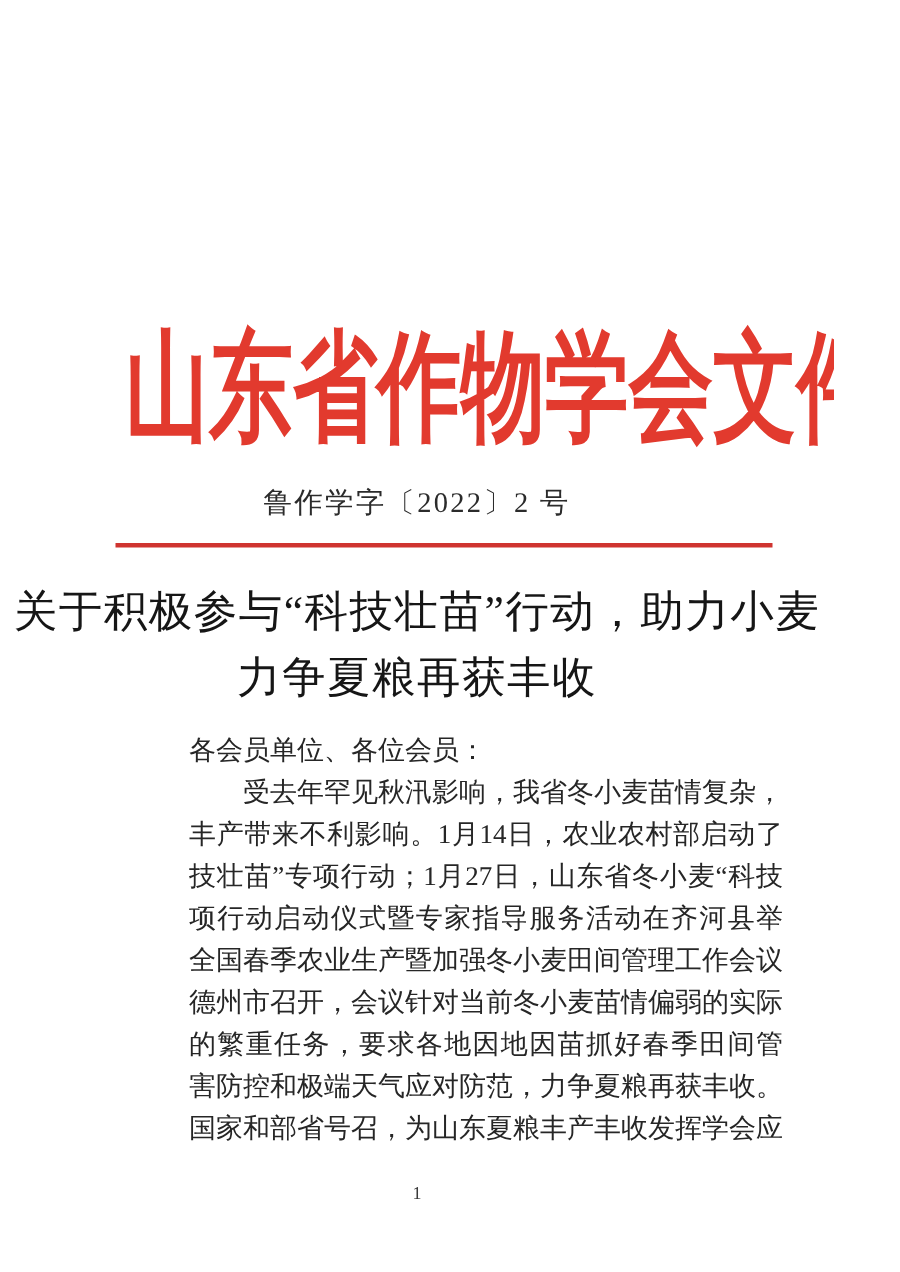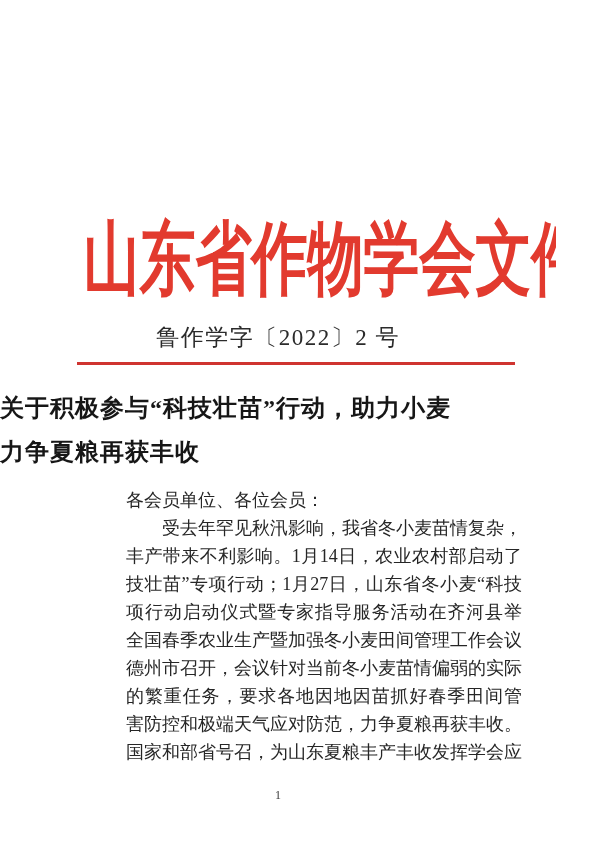--- a/index.html
+++ b/index.html
@@ -32,41 +32,42 @@
     transform-origin: 50% 50%;
     letter-spacing: 0;
   }
   
   .doc-number {
     position: absolute;
     top: 322px;
     left: 0;
     right: 0;
     text-align: center;
-    font-size: 23px;
+    font-size: 19px;
     letter-spacing: 1.5px;
     color: #2b2b2b;
   }
   
   .red-rule {
     position: absolute;
     left: 77px;
     top: 362px;
     width: 438px;
     height: 3px;
     background: #cf3430;
   }
   
   .notice-title {
     position: absolute;
     top: 386px;
     left: 0;
     right: 0;
-    font-size: 24px;
-    font-weight: bold;
+    text-align: center;
+    font-size: 29px;
+    font-weight: normal;
     color: #161616;
     line-height: 44px;
     letter-spacing: 1px;
   }
   
   .body-block {
     position: absolute;
     left: 78px;
     top: 486px;
     width: 444px;

